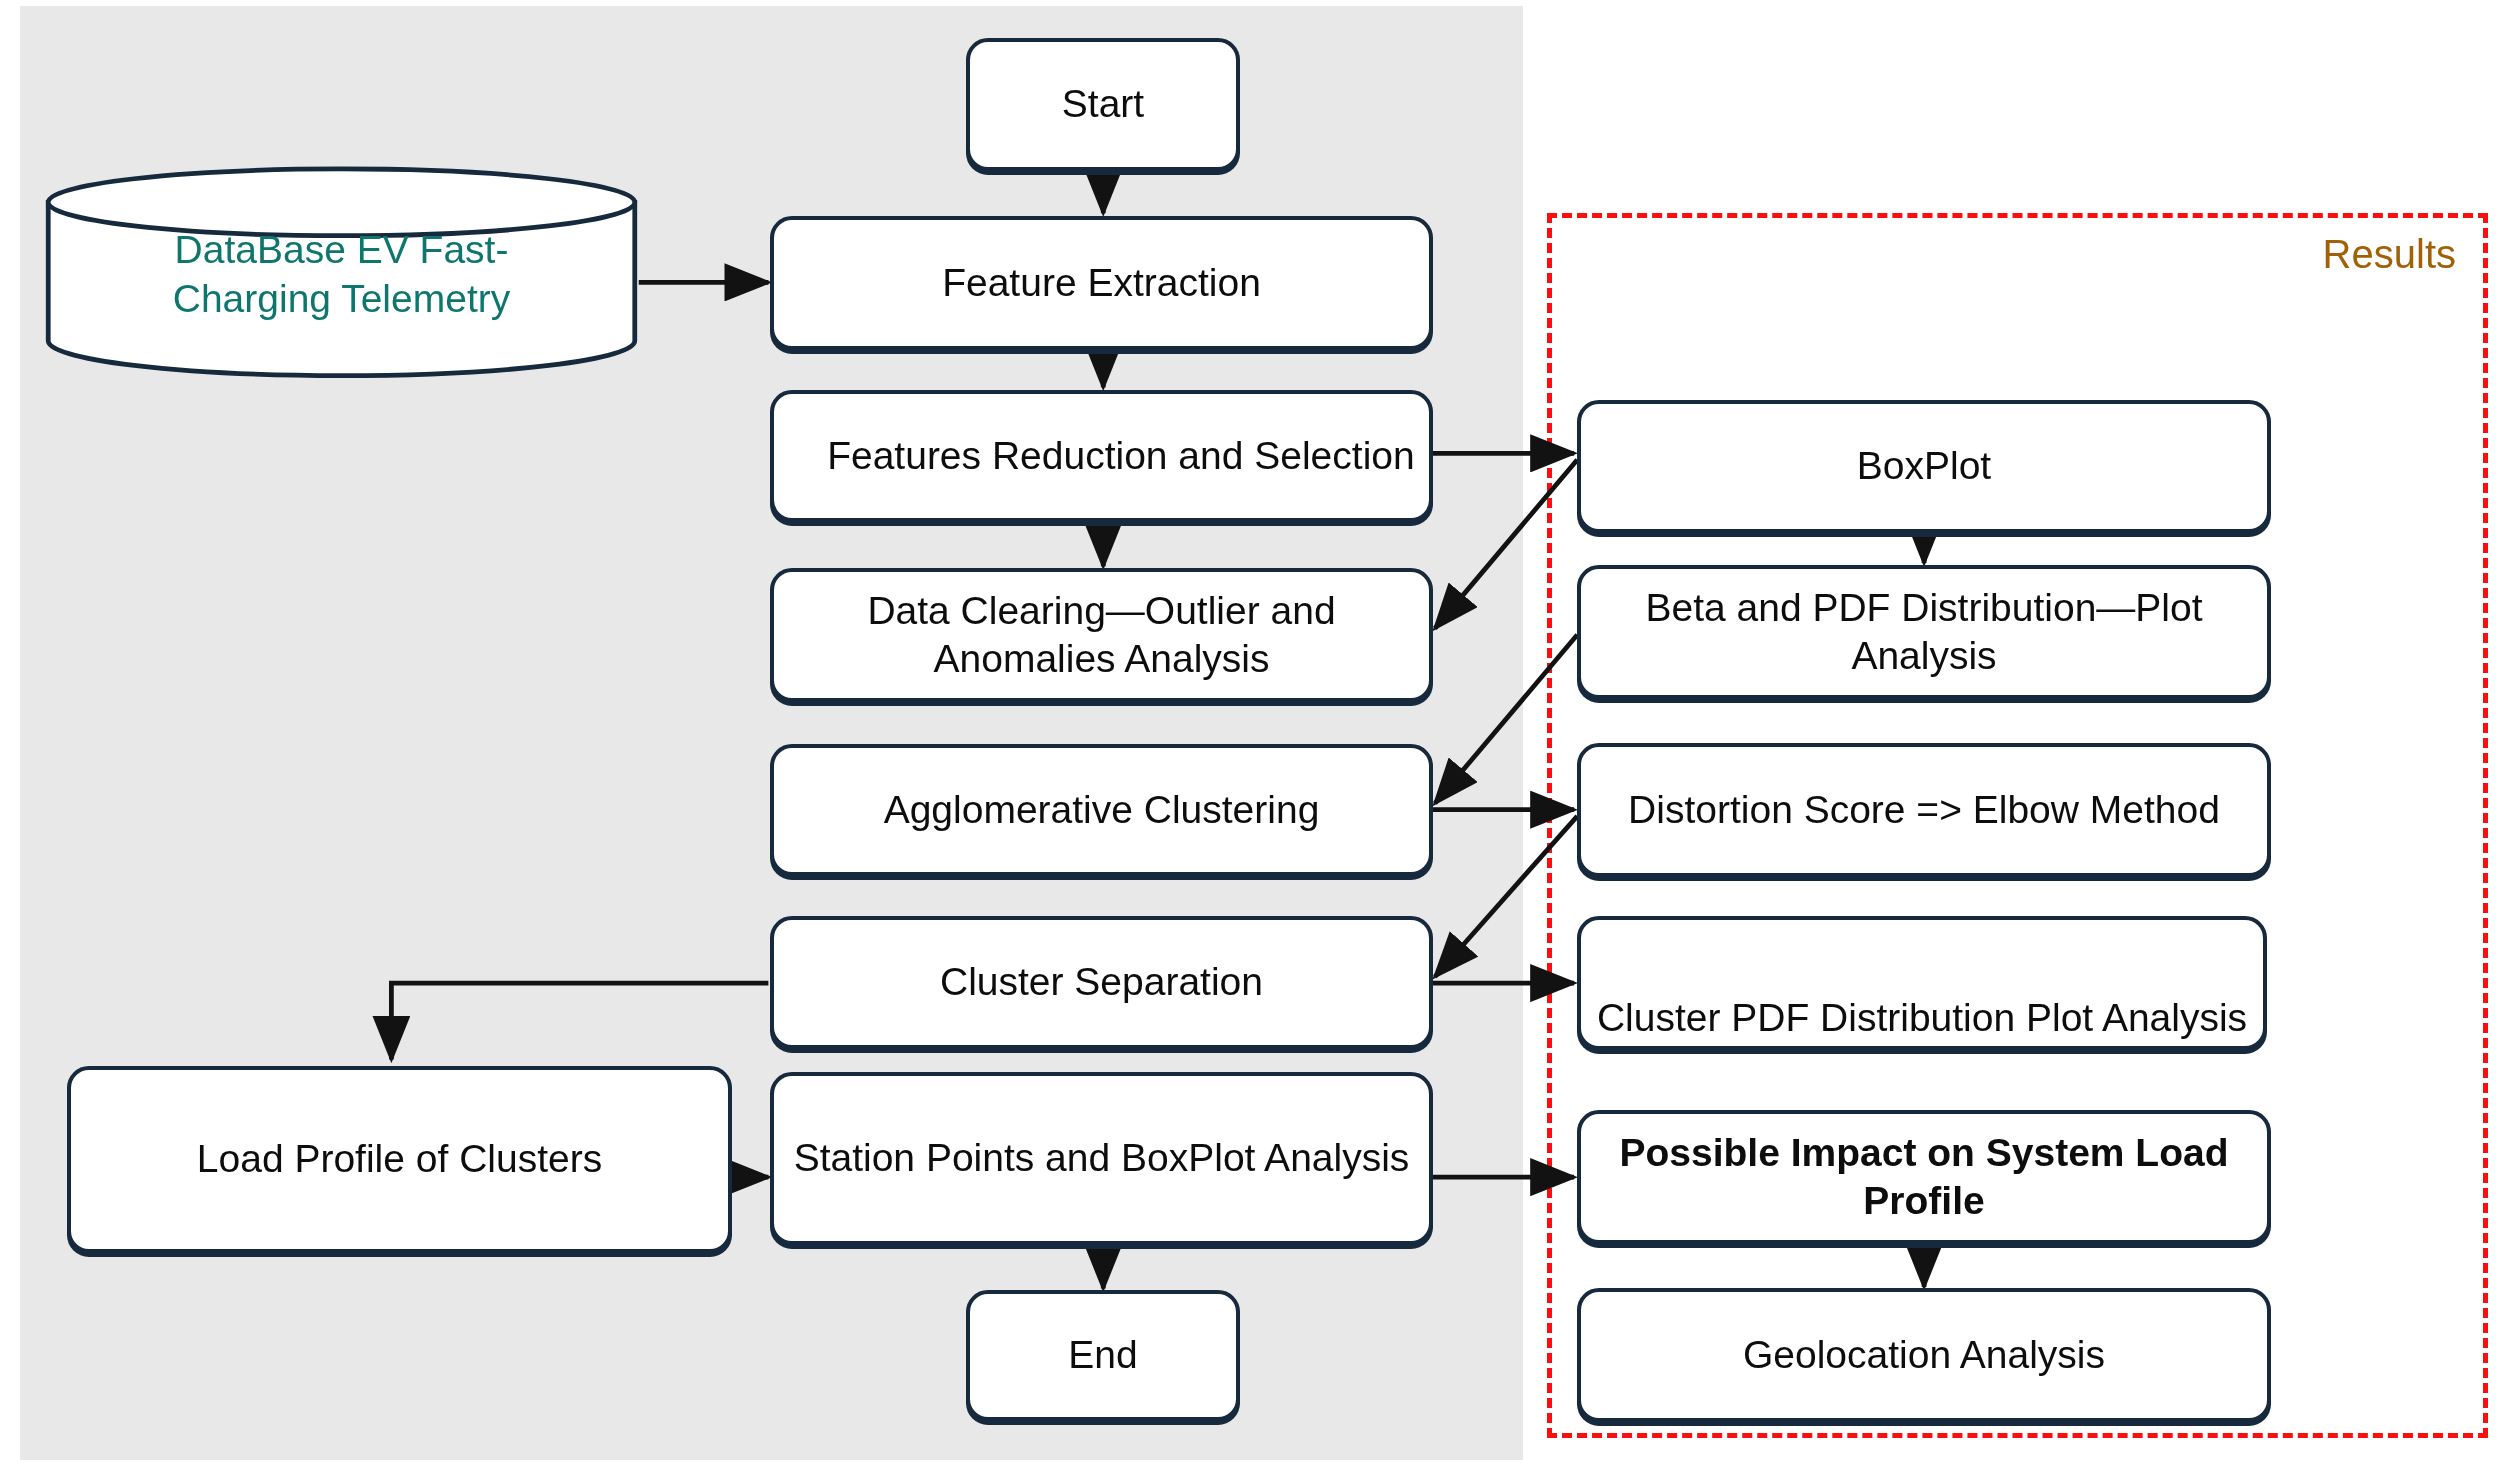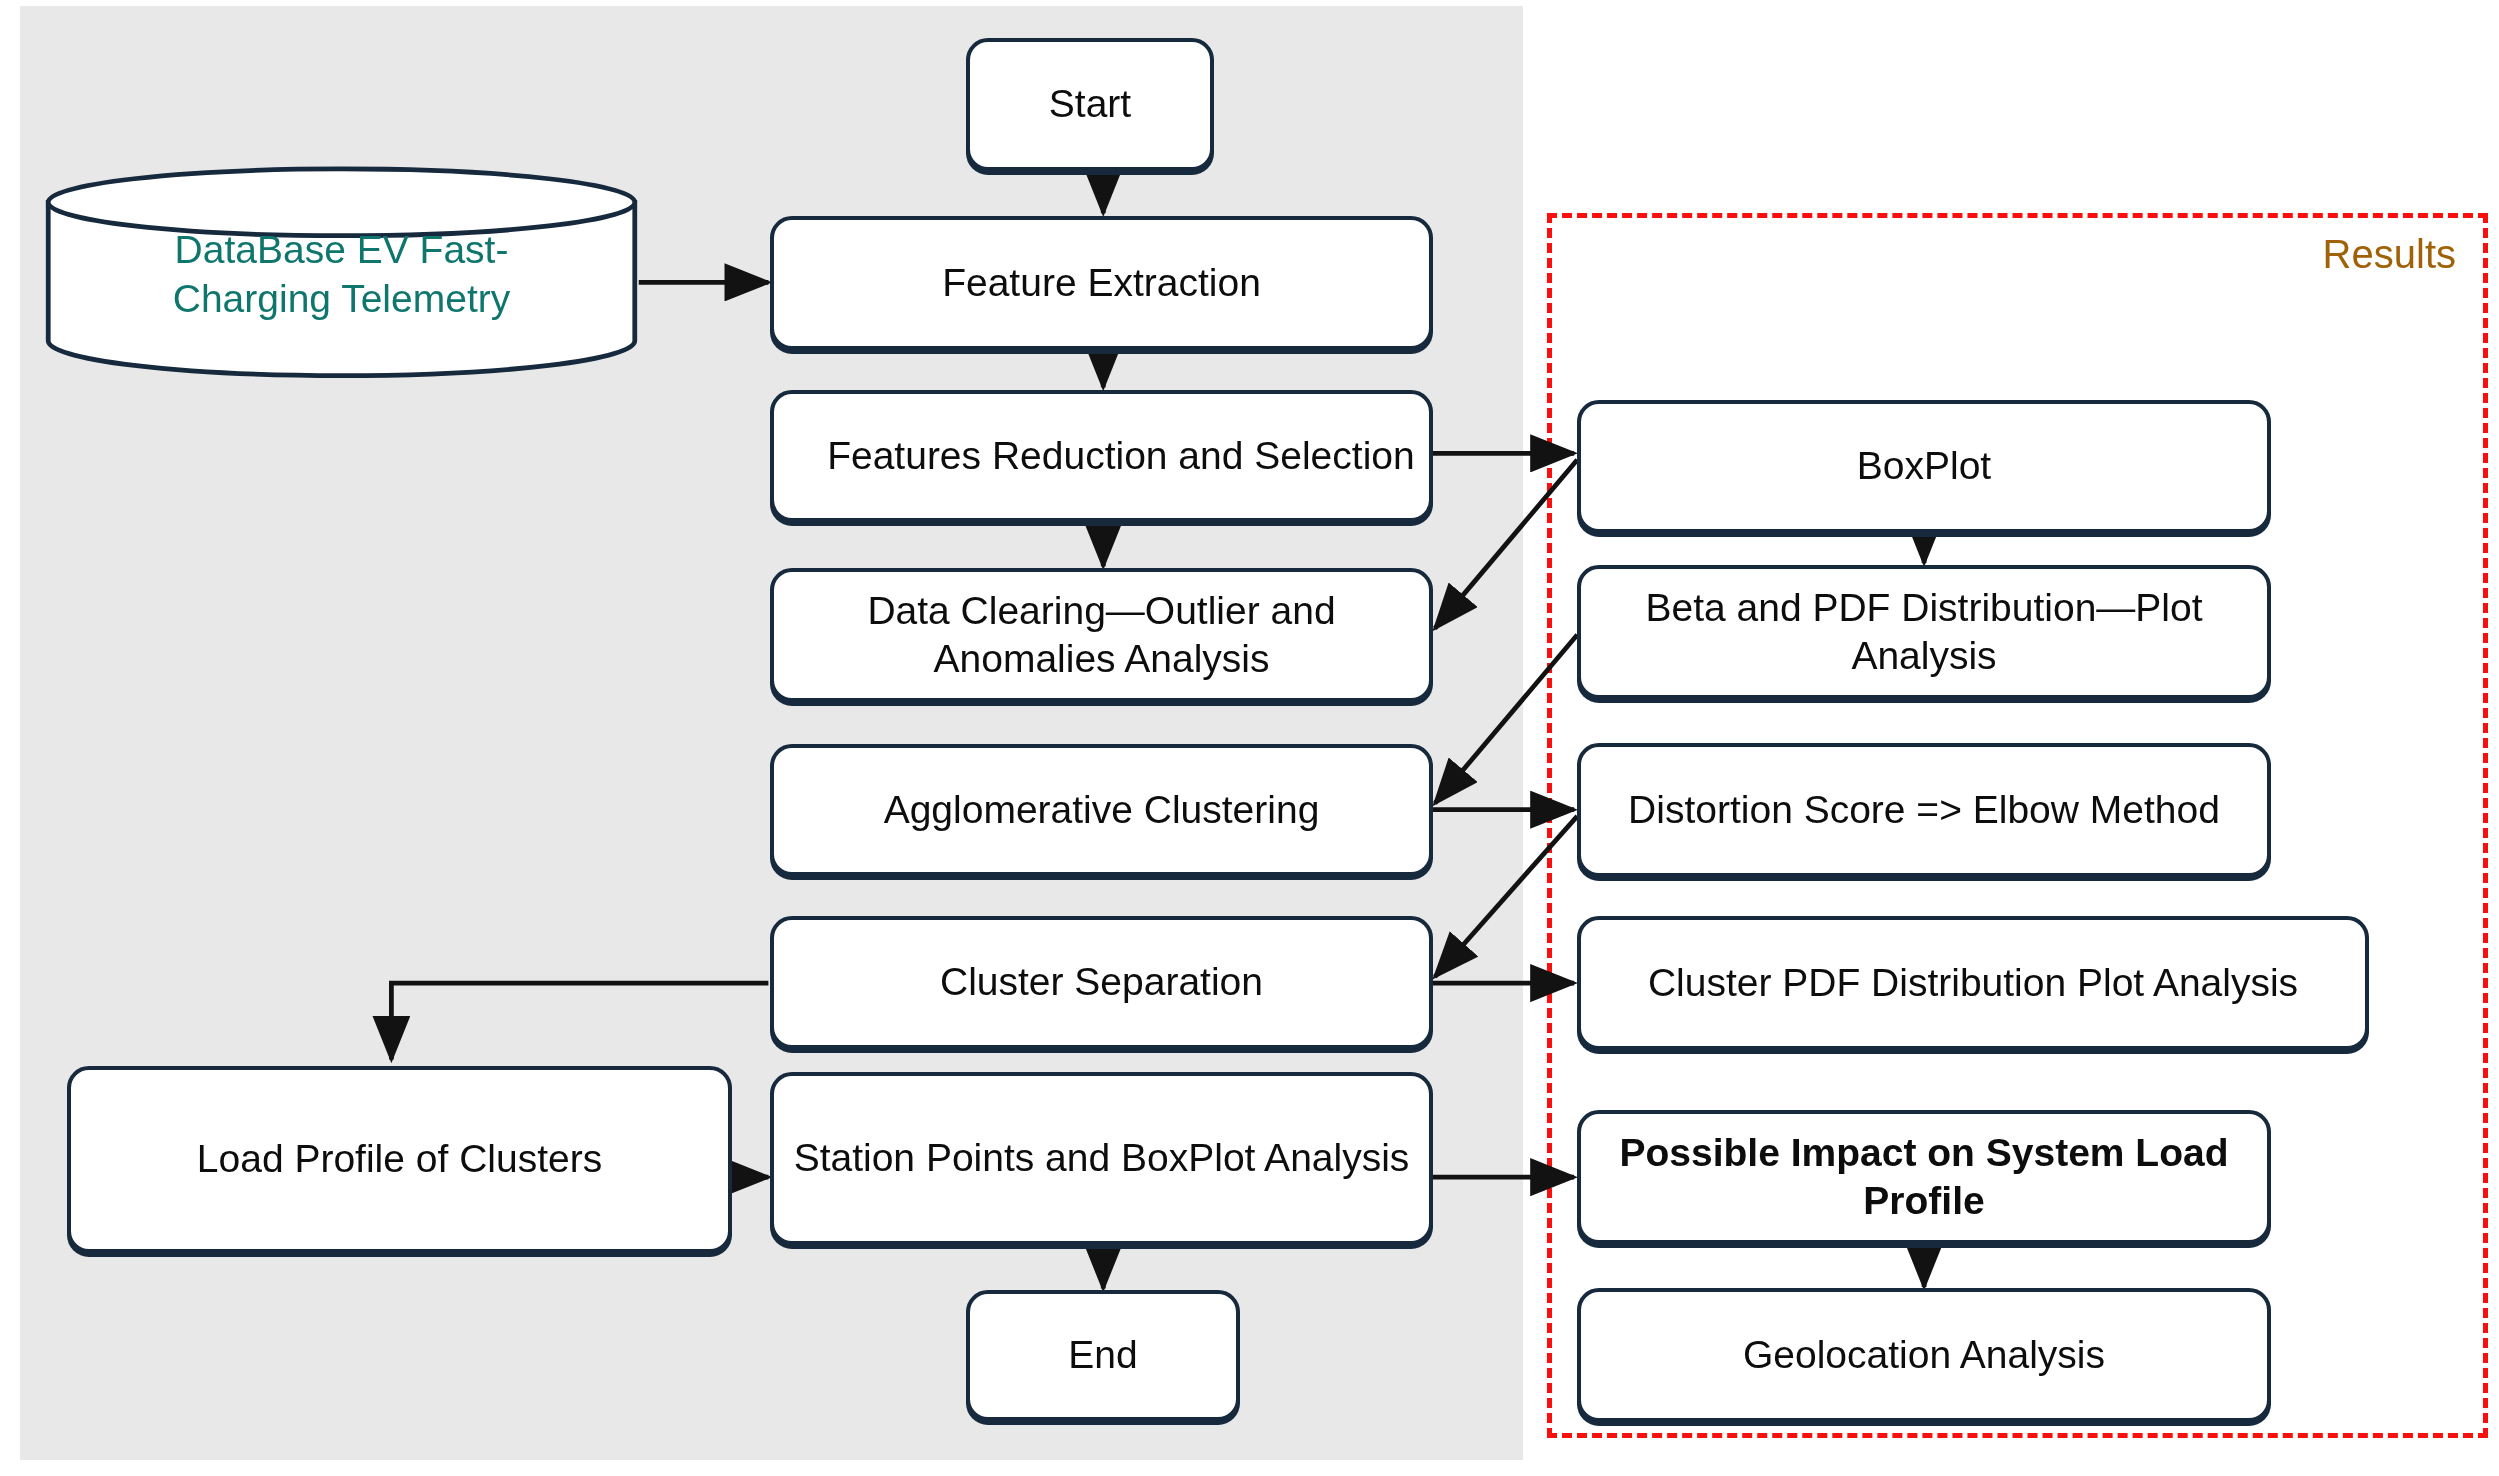--- a/index.html
+++ b/index.html
@@ -147,21 +147,21 @@
     <svg width="595" height="213" viewBox="0 0 748 268" xmlns="http://www.w3.org/2000/svg">
       <path d="M5,47 L5,221 A369,44 0 0 0 743,221 L743,47 Z" fill="#ffffff" stroke="#16293d" stroke-width="6"></path>
       <ellipse cx="374" cy="47" rx="369" ry="42" fill="#ffffff" stroke="#16293d" stroke-width="6"></ellipse>
     </svg>
     <div class="cyl-label">
       <div>DataBase EV Fast-</div>
       <div>Charging Telemetry</div>
     </div>
   </div>
 
-  <div class="node" style="left:966px; top:38px; width:248px; height:133px;">
+  <div class="node" style="left:966px; top:38px; width:274px; height:133px;">
     <span>Start</span>
   </div>
 
   <div class="node" style="left:770px; top:216px; width:663px; height:134px;">
     <span>Feature Extraction</span>
   </div>
 
   <div class="node" style="left:770px; top:390px; width:663px; height:132px;justify-content:flex-end;">
     <span>Features Reduction  and Selection</span>
   </div>
@@ -195,21 +195,21 @@
   </div>
 
   <div class="node" style="left:1577px; top:565px; width:694px; height:134px;">
     <span>Beta and PDF Distribution—Plot Analysis</span>
   </div>
 
   <div class="node" style="left:1577px; top:743px; width:694px; height:134px;">
     <span>Distortion Score =&gt; Elbow Method</span>
   </div>
 
-  <div class="node" style="left:1577px; top:916px; width:792px; height:134px;">
+  <div class="node" style="left:1577px; top:916px; width:690px; height:134px;align-items:flex-end;">
     <span>Cluster PDF Distribution Plot Analysis</span>
   </div>
 
   <div class="node" style="left:1577px; top:1110px; width:694px; height:134px;font-weight:bold;">
     <span>Possible Impact on System Load Profile</span>
   </div>
 
   <div class="node" style="left:1577px; top:1288px; width:694px; height:134px;">
     <span>Geolocation Analysis</span>
   </div>

